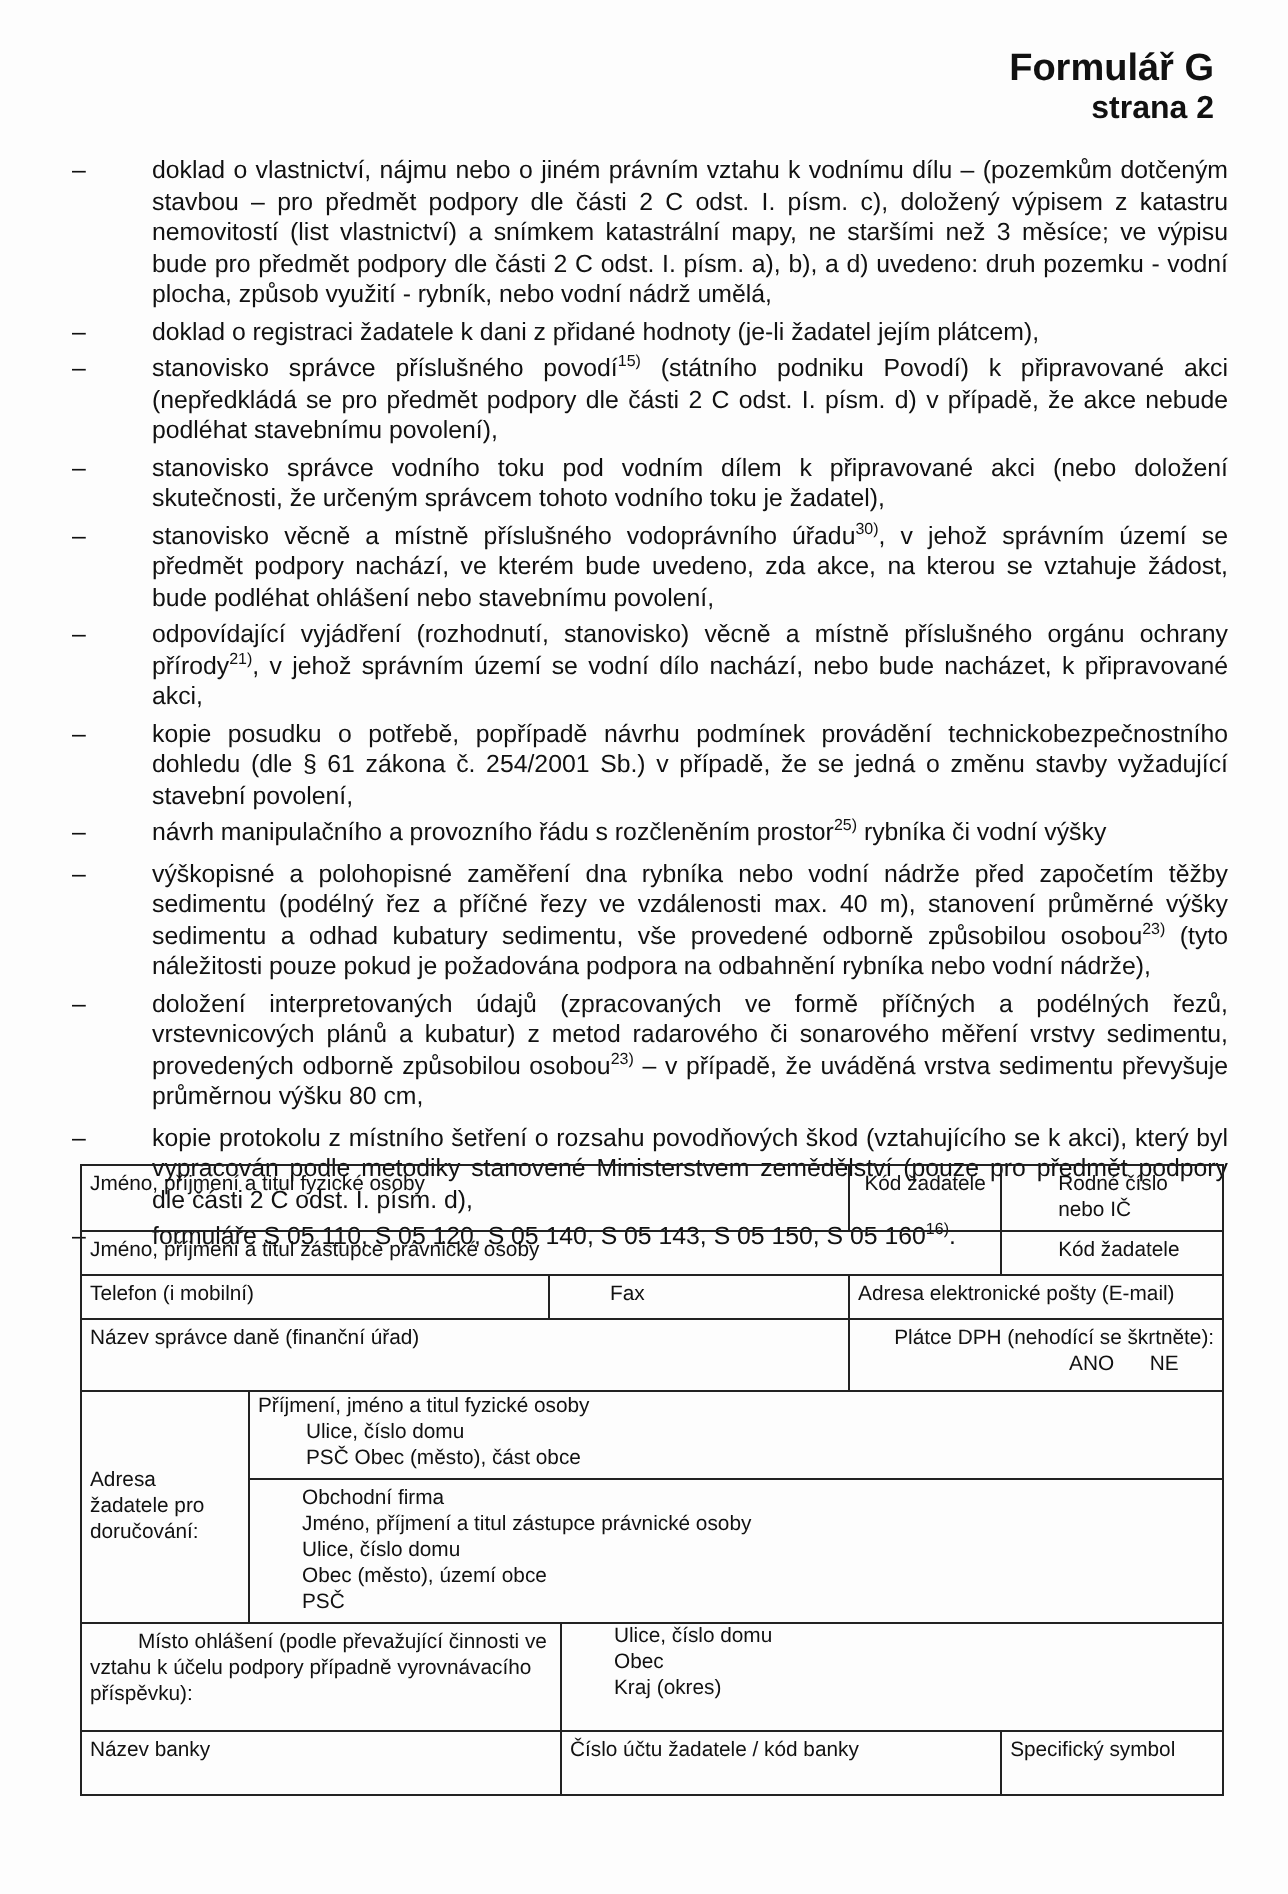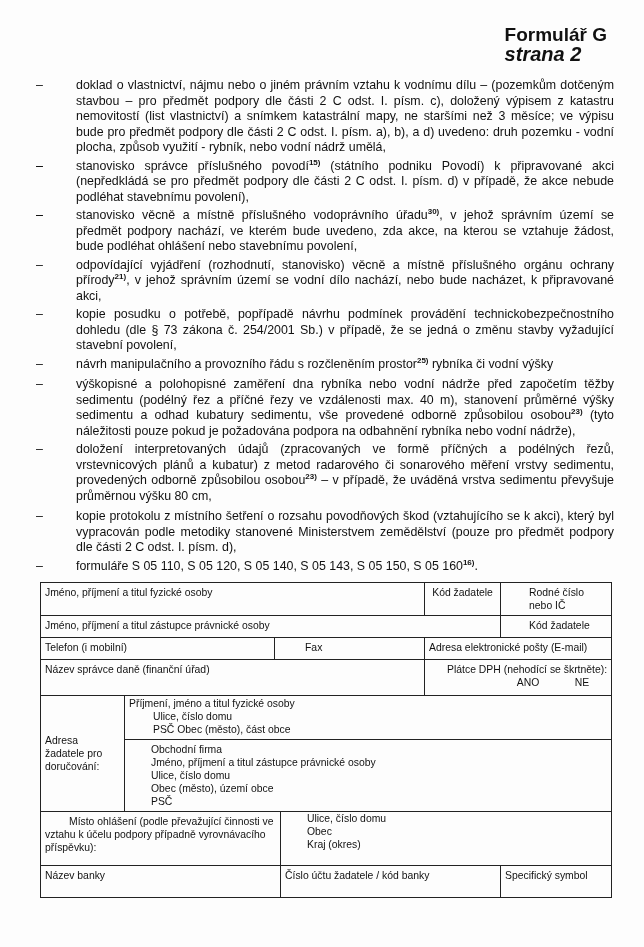--- a/index.html
+++ b/index.html
@@ -1,47 +1,47 @@
 <!DOCTYPE html>
 <html><head>
 <meta charset="utf-8">
 <style>
   html, body { margin:0; padding:0; background:#fdfdfd; }
   body { width:644px; height:947px; position:relative; overflow:hidden;
          font-family:"Liberation Sans", sans-serif; color:#111; }
-  .title { position:absolute; right:37px; top:24px; font-weight:bold; }
+  .title { position:absolute; right:37px; top:24px; text-align:right; font-weight:bold; }
   .title .t1 { font-size:19px; line-height:22px; }
-  .title .t2 { font-size:20px; line-height:17px;font-style:italic; }
+  .title .t2 { font-size:16px; line-height:17px; }
   .list { position:absolute; left:36px; top:78px; width:578px; margin:0; padding:0; list-style:none;
           font-size:12.4px; line-height:15.5px; }
   .list li { position:relative; padding-left:40px; margin-bottom:3px; text-align:justify; }
   .list li .dash { position:absolute; left:0; top:0; }
-  sup { font-size:8px; line-height:0; vertical-align:5px;font-weight:bold; }
+  sup { font-size:8px; line-height:0; vertical-align:5px; }
   table.form { position:absolute; left:40px; top:582px; width:571px; border-collapse:collapse;
                font-size:10.4px; line-height:13px; table-layout:fixed; }
   table.form td { border:1px solid #222; vertical-align:top; padding:3px 4px; }
   .c { text-align:center; }
   .ind { padding-left:28px; }
 </style>
 </head>
 <body>
 
 <div class="title">
   <div class="t1">Formulář G</div>
   <div class="t2">strana 2</div>
 </div>
 
 <ul class="list">
   <li><span class="dash">–</span><span>doklad o vlastnictví, nájmu nebo o jiném právním vztahu k vodnímu dílu – (pozemkům dotčeným stavbou – pro předmět podpory dle části 2 C odst. I. písm. c), doložený výpisem z katastru nemovitostí (list vlastnictví) a snímkem katastrální mapy, ne staršími než 3 měsíce; ve výpisu bude pro předmět podpory dle části 2 C odst. I. písm. a), b), a d) uvedeno: druh pozemku - vodní plocha, způsob využití - rybník, nebo vodní nádrž umělá,</span></li>
-  <li><span class="dash">–</span></li>
+  <li><span class="dash">–</span><span>doklad o registraci žadatele k dani z přidané hodnoty (je-li žadatel jejím plátcem),</span></li>
   <li><span class="dash">–</span><span>stanovisko správce příslušného povodí</span><sup>15)</sup><span> (státního podniku Povodí) k připravované akci (nepředkládá se pro předmět podpory dle části 2 C odst. I. písm. d) v případě, že akce nebude podléhat stavebnímu povolení),</span></li>
-  <li><span class="dash">–</span></li>
+  <li><span class="dash">–</span><span>stanovisko správce vodního toku pod vodním dílem k připravované akci (nebo doložení skutečnosti, že určeným správcem tohoto vodního toku je žadatel),</span></li>
   <li><span class="dash">–</span><span>stanovisko věcně a místně příslušného vodoprávního úřadu</span><sup>30)</sup><span>, v jehož správním území se předmět podpory nachází, ve kterém bude uvedeno, zda akce, na kterou se vztahuje žádost, bude podléhat ohlášení nebo stavebnímu povolení,</span></li>
   <li><span class="dash">–</span><span>odpovídající vyjádření (rozhodnutí, stanovisko) věcně a místně příslušného orgánu ochrany přírody</span><sup>21)</sup><span>, v jehož správním území se vodní dílo nachází, nebo bude nacházet, k připravované akci,</span></li>
-  <li><span class="dash">–</span><span>kopie posudku o potřebě, popřípadě návrhu podmínek provádění technickobezpečnostního dohledu (dle § 73 zákona č. 254/2001 Sb.) v případě, že se jedná o změnu stavby vyžadující stavební povolení,</span></li>
+  <li><span class="dash">–</span><span>kopie posudku o potřebě, popřípadě návrhu podmínek provádění technickobezpečnostního dohledu (dle § 61 zákona č. 254/2001 Sb.) v případě, že se jedná o změnu stavby vyžadující stavební povolení,</span></li>
   <li style="margin-bottom:5px"><span class="dash">–</span><span>návrh manipulačního a provozního řádu s rozčleněním prostor</span><sup>25)</sup><span> rybníka či vodní výšky</span></li>
   <li><span class="dash">–</span><span>výškopisné a polohopisné zaměření dna rybníka nebo vodní nádrže před započetím těžby sedimentu (podélný řez a příčné řezy ve vzdálenosti max. 40 m), stanovení průměrné výšky sedimentu a odhad kubatury sedimentu, vše provedené odborně způsobilou osobou</span><sup>23)</sup><span> (tyto náležitosti pouze pokud je požadována podpora na odbahnění rybníka nebo vodní nádrže),</span></li>
   <li style="margin-bottom:5px"><span class="dash">–</span><span>doložení interpretovaných údajů (zpracovaných ve formě příčných a podélných řezů, vrstevnicových plánů a kubatur) z metod radarového či sonarového měření vrstvy sedimentu, provedených odborně způsobilou osobou</span><sup>23)</sup><span> – v případě, že uváděná vrstva sedimentu převyšuje průměrnou výšku 80 cm,</span></li>
   <li><span class="dash">–</span><span>kopie protokolu z místního šetření o rozsahu povodňových škod (vztahujícího se k akci), který byl vypracován podle metodiky stanovené Ministerstvem zemědělství (pouze pro předmět podpory dle části 2 C odst. I. písm. d),</span></li>
   <li><span class="dash">–</span><span>formuláře S 05 110, S 05 120, S 05 140, S 05 143, S 05 150, S 05 160</span><sup>16)</sup><span>.</span></li>
 </ul>
 
 <table class="form">
   <colgroup>
     <col style="width:84px">
@@ -64,21 +64,21 @@
   </tr>
   <tr style="height:22px">
     <td colspan="2" class="ind"><span>Telefon (i mobilní)</span></td>
     <td colspan="2" style="padding-left:30px"><span>Fax</span></td>
     <td colspan="3" style="text-align:left"><span>Adresa elektronické pošty (E-mail)</span></td>
   </tr>
   <tr style="height:36px">
     <td colspan="4" class="ind"><span>Název správce daně (finanční úřad)</span></td>
     <td colspan="3" style="text-align:right">
       <span>Plátce DPH (nehodící se škrtněte):</span><br>
-      <span style="display:inline-block;width:58px;text-align:center">ANO</span><span style="display:inline-block;width:50px;text-align:center">NE</span>
+      <span style="display:inline-block;width:58px;text-align:right">ANO</span><span style="display:inline-block;width:50px;text-align:center">NE</span>
     </td>
   </tr>
   <tr style="height:40px">
     <td rowspan="2" style="vertical-align:middle">
       <div style="">Adresa</div>
       <div>žadatele pro</div>
       <div>doručování:</div>
     </td>
     <td colspan="6" style="padding-top:1px">
       <div>Příjmení, jméno a titul fyzické osoby</div>

